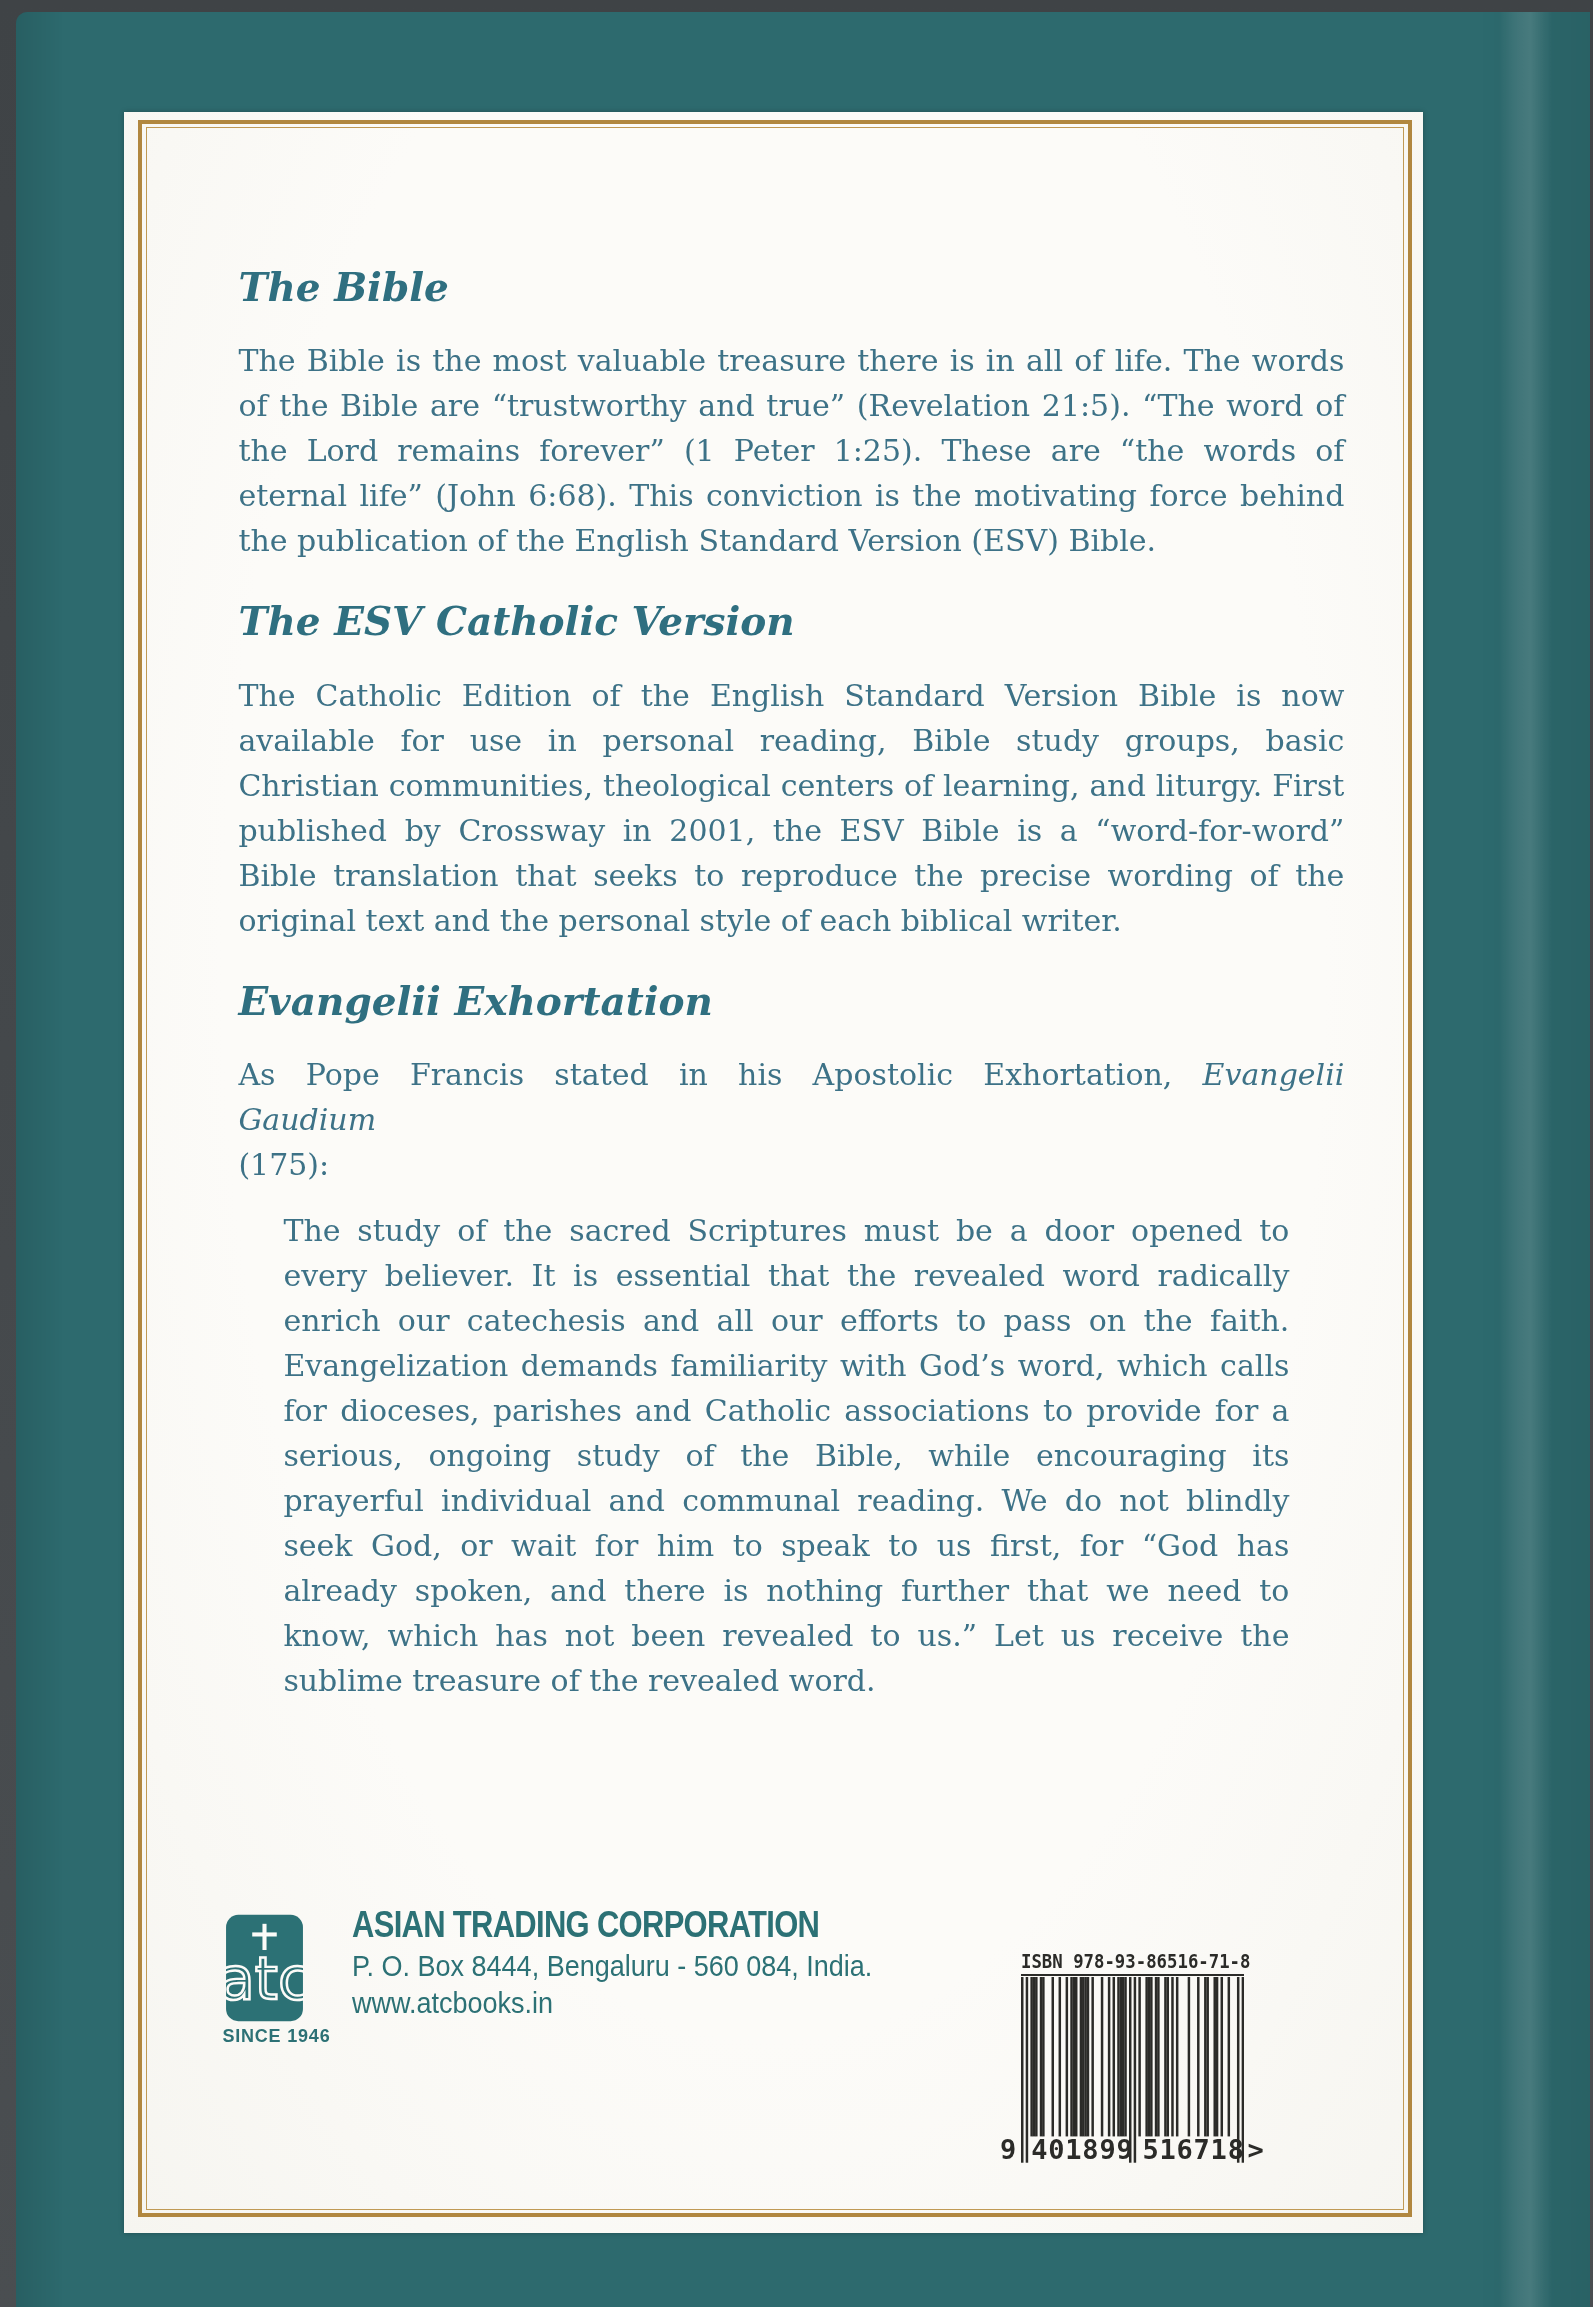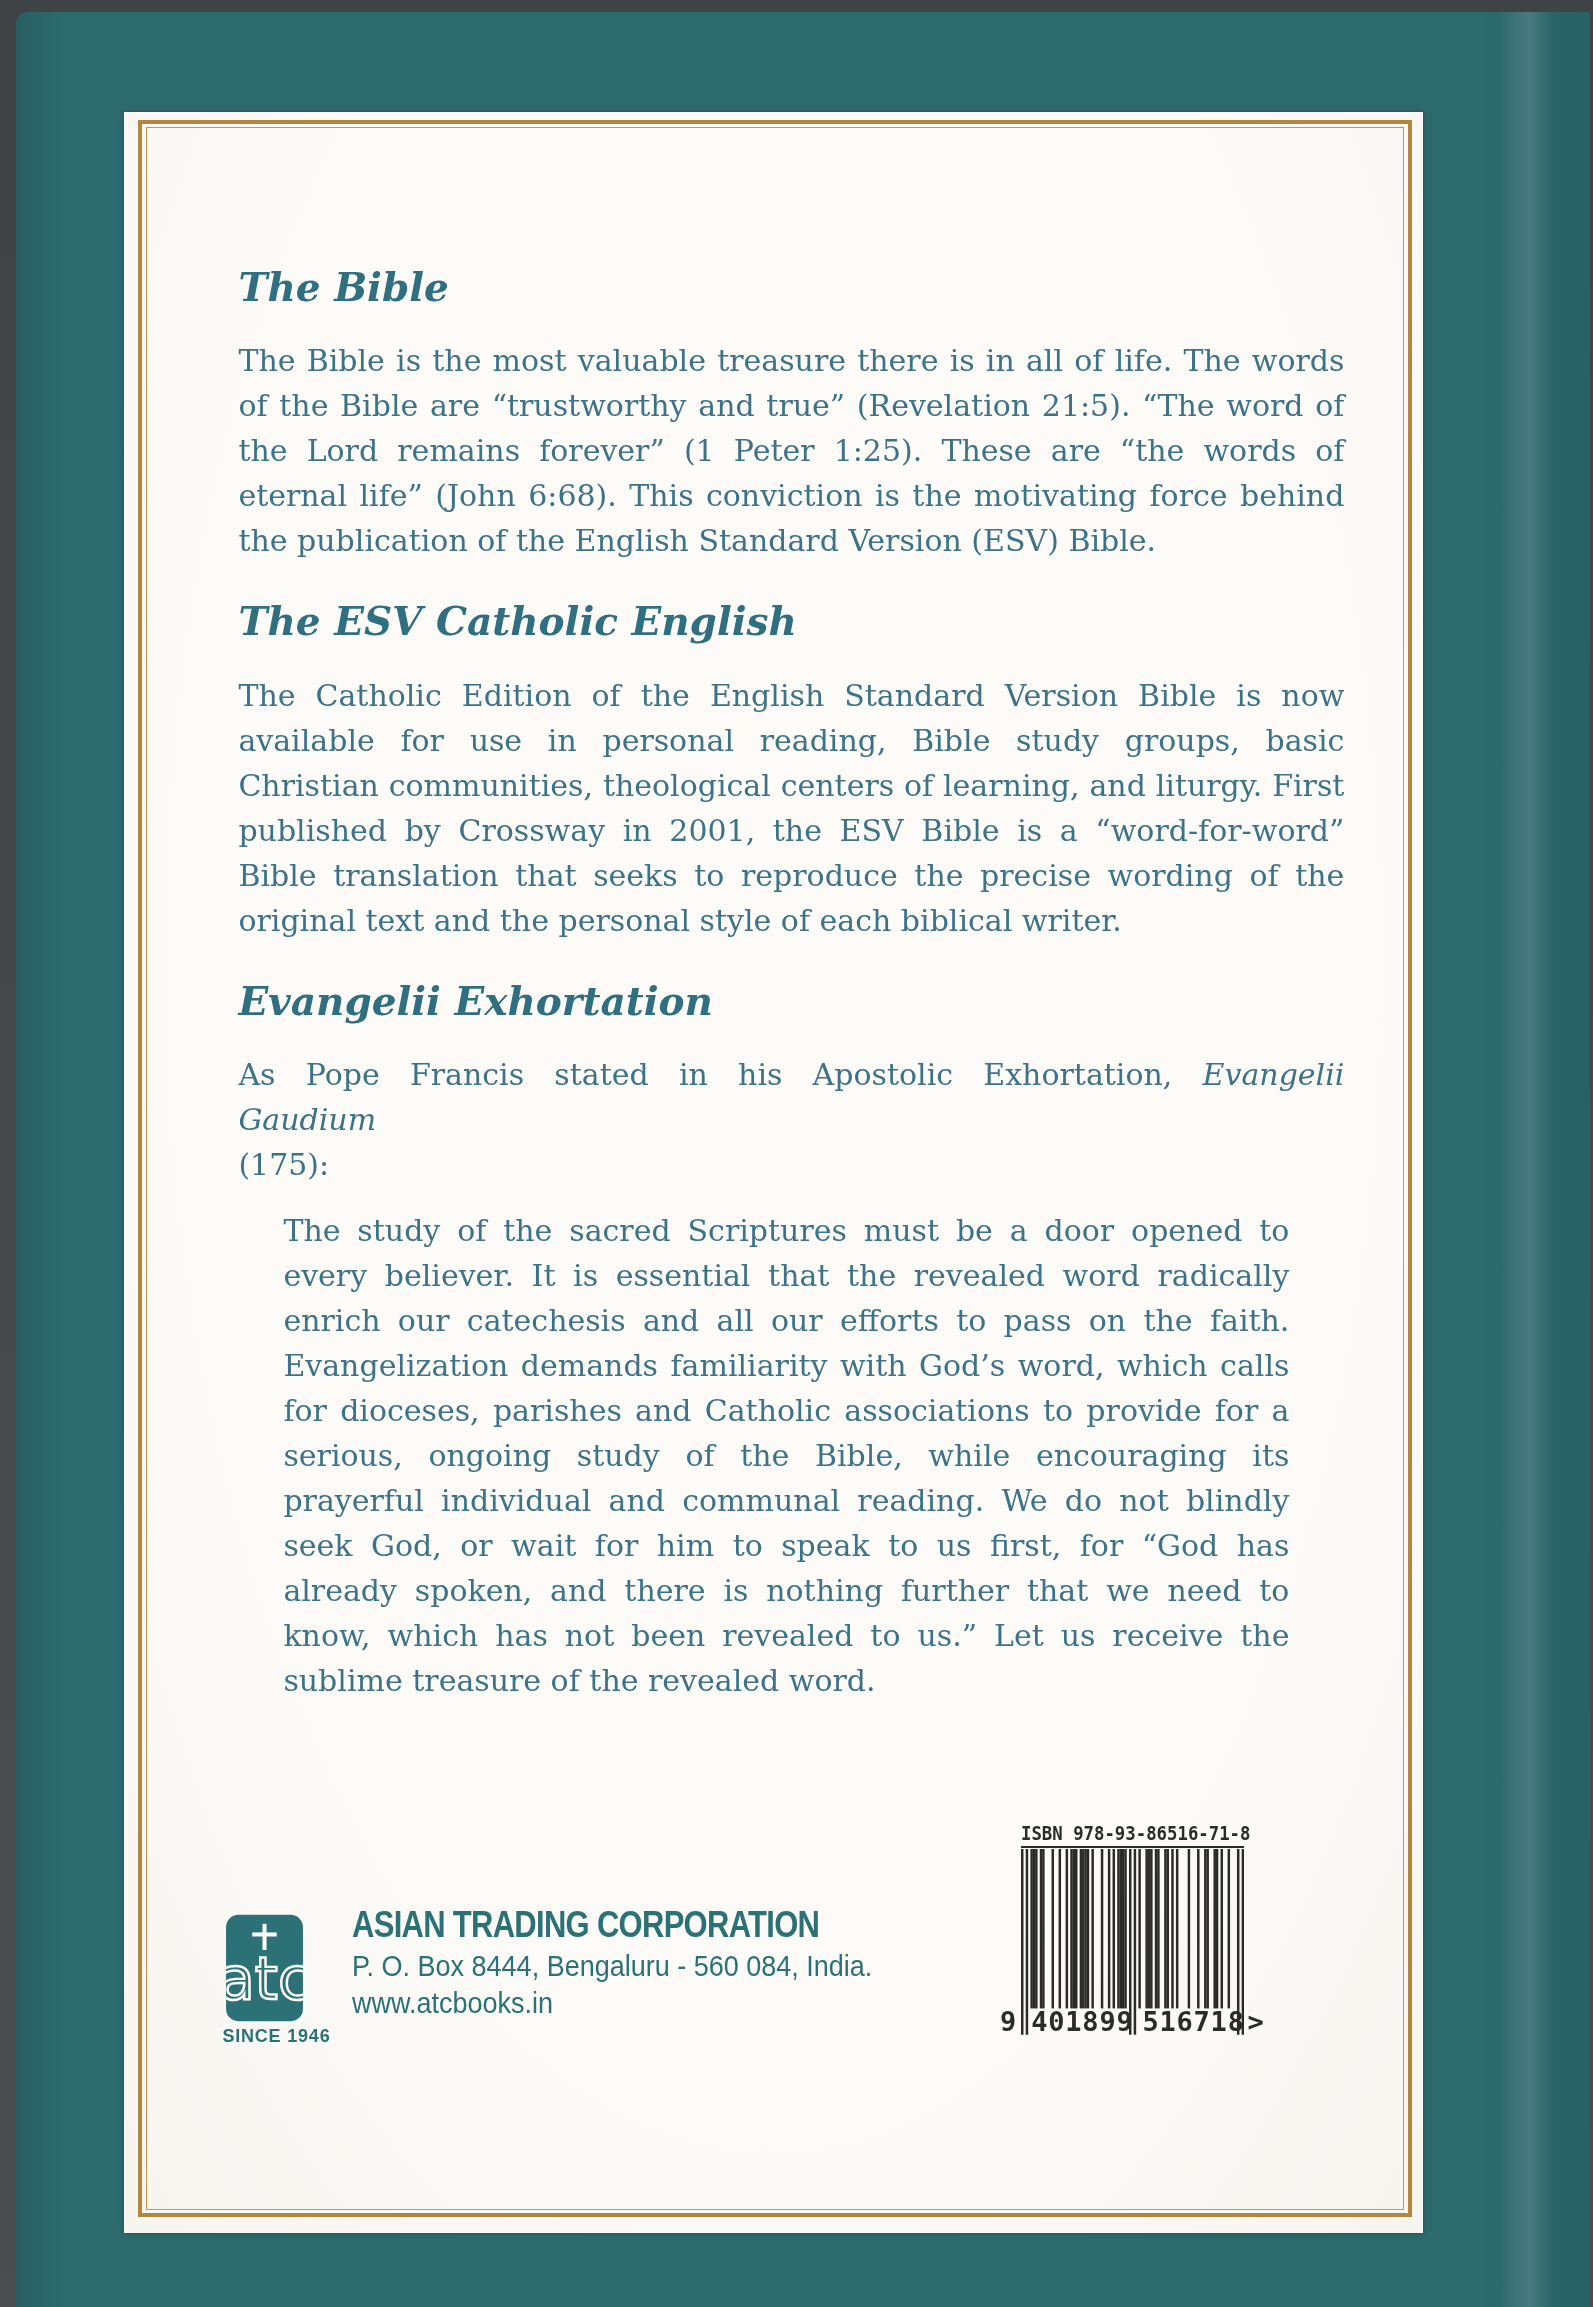--- a/index.html
+++ b/index.html
@@ -68,21 +68,21 @@
     position:absolute;left:228px;top:1793px;color:#2c7175;
     font-family:"Liberation Sans",sans-serif;white-space:nowrap;
   }
   .pub-name{
     font-size:36px;font-weight:bold;letter-spacing:-0.8px;
     transform:scaleX(.86);transform-origin:left center;line-height:39px;
   }
   .pub-address{font-size:30px;margin-top:5.7px;transform:scaleX(.90);transform-origin:left center;line-height:33px;}
   .pub-site{font-size:30px;margin-top:4.1px;transform:scaleX(.90);transform-origin:left center;line-height:33px;}
   
-  .barcode{position:absolute;left:857px;top:1710px;width:243px;color:#2b2b28;padding-left:40px;}
+  .barcode{position:absolute;left:857px;top:1838px;width:243px;color:#2b2b28;padding-left:40px;}
   .isbn{
     font-family:"DejaVu Sans Mono",monospace;font-size:19.7px;font-weight:bold;
     white-space:nowrap;transform:scaleX(.88);transform-origin:left center;letter-spacing:0px;
   }
   .isbn-rule{width:223px;height:1.6px;background:#2b2b28;margin-top:1.6px;}
   .bars-wrap{position:relative;width:223px;height:189px;margin-top:1.6px;}
   .bars-wrap svg{position:absolute;left:0;top:0;}
   .digit{
     position:absolute;top:157px;font-family:"DejaVu Sans Mono",monospace;
     font-size:27px;font-weight:bold;letter-spacing:0.8px;white-space:nowrap;
@@ -100,21 +100,21 @@
     <div class="cover-shade"></div>
 
     <div class="page">
       <div class="frame-outer"></div>
       <div class="frame-inner"></div>
 
       <div class="content">
         <h2>The Bible</h2>
         <p class="para">The Bible is the most valuable treasure there is in all of life. The words of the Bible are “trustworthy and true” (Revelation 21:5). “The word of the Lord remains forever” (1 Peter 1:25). These are “the words of eternal life” (John 6:68). This conviction is the motivating force behind the publication of the English Standard Version (ESV) Bible.</p>
 
-        <h2>The ESV Catholic English</h2>
+        <h2>The ESV Catholic Version</h2>
         <p class="para">The Catholic Edition of the English Standard Version Bible is now available for use in personal reading, Bible study groups, basic Christian communities, theological centers of learning, and liturgy. First published by Crossway in 2001, the ESV Bible is a “word-for-word” Bible translation that seeks to reproduce the precise wording of the original text and the personal style of each biblical writer.</p>
 
         <h2>Evangelii Exhortation</h2>
         <p class="intro"><span class="l1">As Pope Francis stated in his Apostolic Exhortation,</span><span class="l1"> </span><i class="l1">Evangelii Gaudium</i><br><span>(175):</span></p>
         <blockquote>The study of the sacred Scriptures must be a door opened to every believer. It is essential that the revealed word radically enrich our catechesis and all our efforts to pass on the faith. Evangelization demands familiarity with God’s word, which calls for dioceses, parishes and Catholic associations to provide for a serious, ongoing study of the Bible, while encouraging its prayerful individual and communal reading. We do not blindly seek God, or wait for him to speak to us first, for “God has already spoken, and there is nothing further that we need to know, which has not been revealed to us.” Let us receive the sublime treasure of the revealed word.</blockquote>
       </div>
 
       <div class="logo-block">
         <svg width="79" height="108" viewBox="0 0 96 132">
           <rect x="1" y="1" width="94" height="130" rx="15" fill="#2c7175"></rect>

